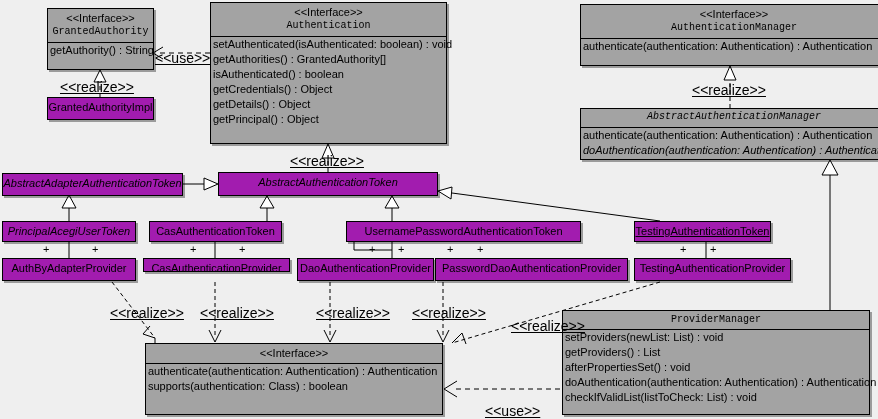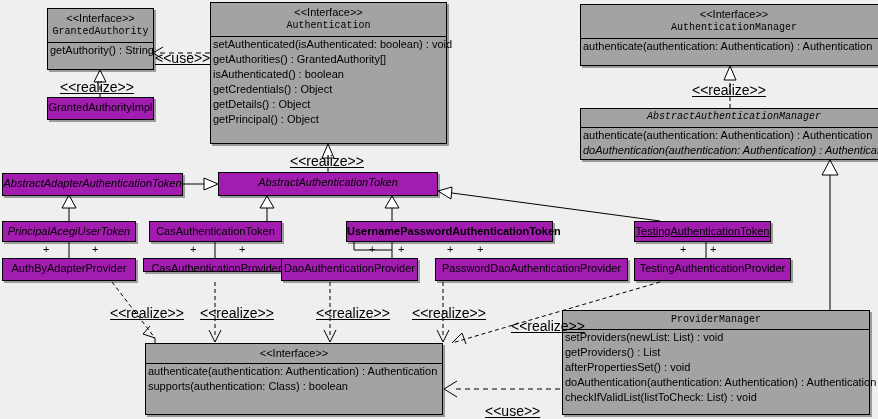--- a/index.html
+++ b/index.html
@@ -268,40 +268,40 @@
   </div>
 
   <div class="simple-box abstract" style="left:2px; top:173px; width:181px; height:23px;">AbstractAdapterAuthenticationToken</div>
 
   <div class="simple-box abstract" style="left:218px; top:172px; width:220px; height:24px;">AbstractAuthenticationToken</div>
 
   <div class="simple-box" style="left:2px; top:221px; width:134px; height:21px;font-style:italic;">PrincipalAcegiUserToken</div>
 
   <div class="simple-box" style="left:149px; top:221px; width:133px; height:21px;">CasAuthenticationToken</div>
 
-  <div class="simple-box" style="left:346px; top:221px; width:207px; height:21px;font-weight:bold;">UsernamePasswordAuthenticationToken</div>
+  <div class="simple-box" style="left:346px; top:221px; width:235px; height:21px;">UsernamePasswordAuthenticationToken</div>
 
   <div class="simple-box" style="left:634px; top:221px; width:137px; height:21px;text-decoration:underline;">TestingAuthenticationToken</div>
 
   <div class="plus-mark" style="left:43px; top:244px;">+</div>
   <div class="plus-mark" style="left:92px; top:244px;">+</div>
   <div class="plus-mark" style="left:190px; top:244px;">+</div>
   <div class="plus-mark" style="left:239px; top:244px;">+</div>
   <div class="plus-mark" style="left:369px; top:244px;">+</div>
   <div class="plus-mark" style="left:398px; top:244px;">+</div>
   <div class="plus-mark" style="left:447px; top:244px;">+</div>
   <div class="plus-mark" style="left:477px; top:244px;">+</div>
   <div class="plus-mark" style="left:680px; top:244px;">+</div>
   <div class="plus-mark" style="left:710px; top:244px;">+</div>
 
   <div class="simple-box" style="left:2px; top:258px; width:134px; height:23px;">AuthByAdapterProvider</div>
 
   <div class="simple-box" style="left:143px; top:258px; width:147px; height:14px;">CasAuthenticationProvider</div>
 
-  <div class="simple-box" style="left:281px; top:258px; width:137px; height:23px;">DaoAuthenticationProvider</div>
+  <div class="simple-box" style="left:297px; top:258px; width:137px; height:23px;">DaoAuthenticationProvider</div>
 
   <div class="simple-box" style="left:435px; top:258px; width:193px; height:23px;text-align:center;">PasswordDaoAuthenticationProvider</div>
 
   <div class="simple-box" style="left:634px; top:258px; width:157px; height:23px;">TestingAuthenticationProvider</div>
 
   <div class="uml-box" style="left:145px; top:343px; width:298px; height:72px;">
     <div class="uml-head">
       <span class="stereo">&lt;&lt;Interface&gt;&gt;</span>
     </div>
     <div class="uml-sep"></div>

